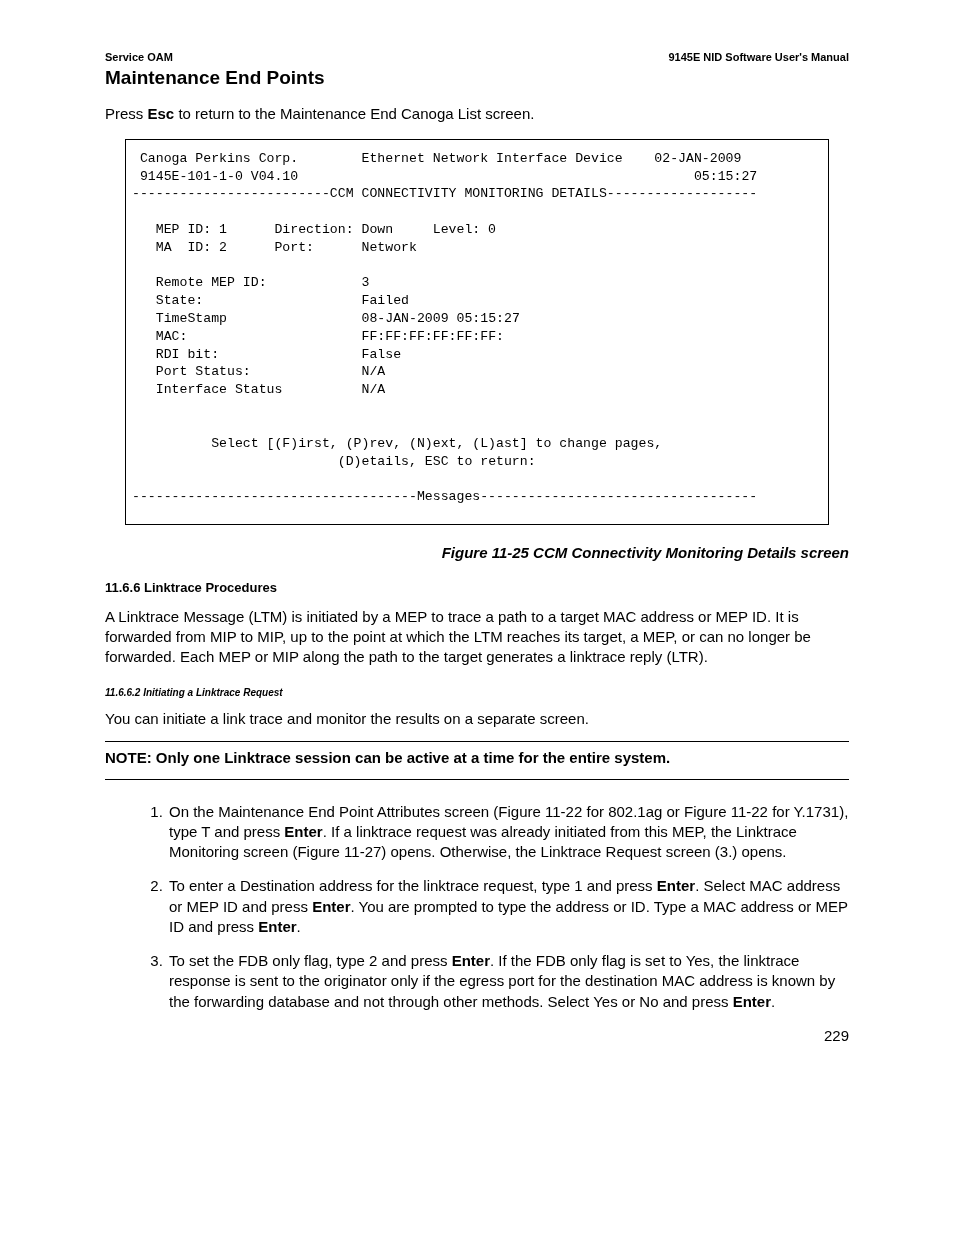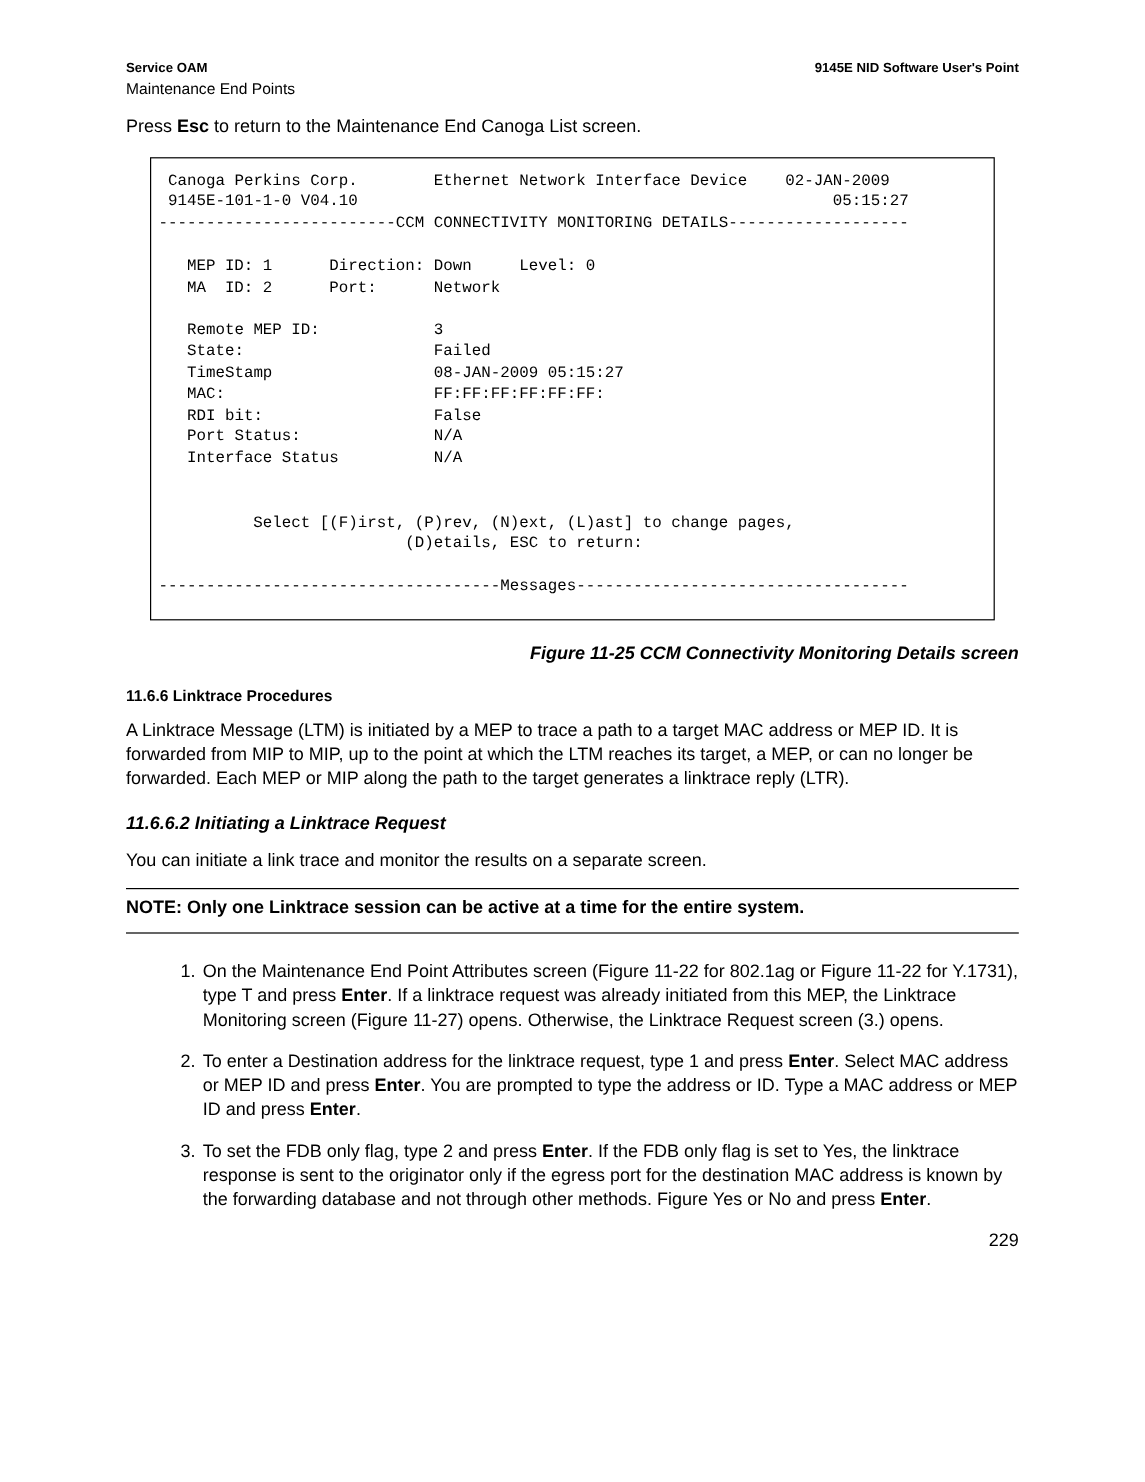--- a/index.html
+++ b/index.html
@@ -12,22 +12,23 @@
     width: 954px;
     box-sizing: border-box;
   }
   .header-row {
     display: flex;
     justify-content: space-between;
     font-weight: bold;
     font-size: 11px;
   }
   .subheader {
-    font-size: 13px;
+    font-size: 19px;
     margin-bottom: 14px;
+    font-weight: bold;
   }
   .intro {
     margin-bottom: 14px;
   }
   .terminal {
     border: 1.5px solid #000;
     font-family: "Courier New", Courier, monospace;
     font-size: 13.2px;
     line-height: 1.35;
     padding: 10px 6px 18px 6px;
@@ -43,21 +44,21 @@
     margin: 14px 0 16px 0;
   }
   .h3 {
     font-weight: bold;
     font-size: 13px;
     margin: 8px 0 10px 0;
   }
   .h4 {
     font-weight: bold;
     font-style: italic;
-    font-size: 15px;
+    font-size: 10px;
     margin: 18px 0 10px 0;
   }
   .para {
     margin: 0 0 12px 0;
   }
   hr.note-rule {
     border: none;
     border-top: 1px solid #000;
     margin: 10px 0 6px 0;
   }
@@ -76,21 +77,21 @@
   .pagenum {
     text-align: right;
     font-size: 15px;
   }
 </style>
 </head>
 <body>
 
 <div class="header-row">
   <span>Service OAM</span>
-  <span>9145E NID Software User's Point</span>
+  <span>9145E NID Software User's Manual</span>
 </div>
 <div class="subheader">Maintenance End Points</div>
 
 <div class="intro">
   <span>Press </span><b>Esc</b><span> to return to the Maintenance End Canoga List screen.</span>
 </div>
 
 <div class="terminal"> <span>Canoga Perkins Corp.</span>        <span>Ethernet Network Interface Device</span>    <span>02-JAN-2009</span>
  <span>9145E-101-1-0 V04.10</span>                                                  <span>05:15:27</span>
 <span>-------------------------CCM CONNECTIVITY MONITORING DETAILS-------------------</span>
@@ -128,17 +129,17 @@
 <hr class="note-rule">
 
 <ol class="steps">
   <li>
     <span>On the Maintenance End Point Attributes screen (Figure 11-22 for 802.1ag or Figure 11-22 for Y.1731), type T and press </span><b>Enter</b><span>. If a linktrace request was already initiated from this MEP, the Linktrace Monitoring screen (Figure 11-27) opens. Otherwise, the Linktrace Request screen (3.) opens.</span>
   </li>
   <li>
     <span>To enter a Destination address for the linktrace request, type 1 and press </span><b>Enter</b><span>. Select MAC address or MEP ID and press </span><b>Enter</b><span>. You are prompted to type the address or ID. Type a MAC address or MEP ID and press </span><b>Enter</b><span>.</span>
   </li>
   <li>
-    <span>To set the FDB only flag, type 2 and press </span><b>Enter</b><span>. If the FDB only flag is set to Yes, the linktrace response is sent to the originator only if the egress port for the destination MAC address is known by the forwarding database and not through other methods. Figure Yes or No and press </span><b>Enter</b><span>.</span>
+    <span>To set the FDB only flag, type 2 and press </span><b>Enter</b><span>. If the FDB only flag is set to Yes, the linktrace response is sent to the originator only if the egress port for the destination MAC address is known by the forwarding database and not through other methods. Select Yes or No and press </span><b>Enter</b><span>.</span>
   </li>
 </ol>
 
 <div class="pagenum">229</div>
 
 </body></html>

